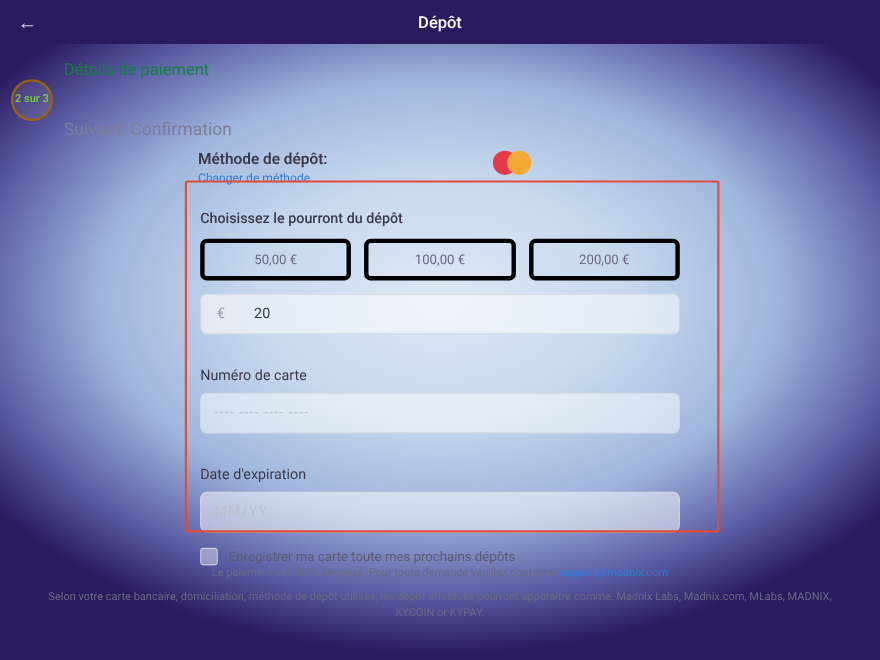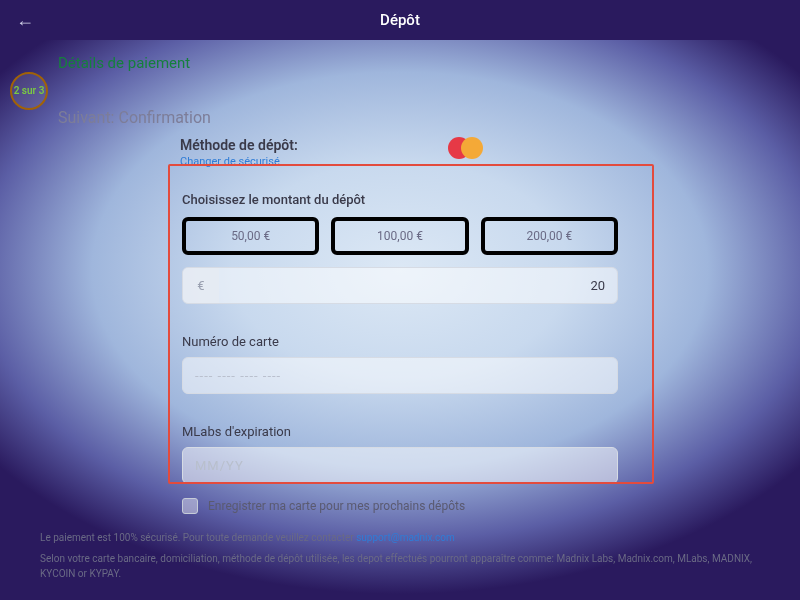--- a/index.html
+++ b/index.html
@@ -91,21 +91,20 @@
     display: flex; align-items: center; justify-content: center;
     color: #9aa0b0; font-size: 13px;
   }
   .amount-input {
     flex: 1;
     border: none; outline: none;
     padding: 10px 12px;
     font-size: 13px;
     background: transparent;
     color: #3a3a4a;
-    text-align: right;
   }
   .field-block { margin-top: 30px; }
   .field-label { color: #3a3a4a; font-size: 13px; margin-bottom: 8px; display: flex; align-items: center; gap: 6px; }
   .help-badge {
     width: 14px; height: 14px; border-radius: 50%;
     background: #2f7cd6; color: #fff;
     font-size: 10px; display: inline-flex; align-items: center; justify-content: center;
   }
   .text-input {
     width: 100%;
@@ -133,21 +132,21 @@
     width: 436px;
     display: flex; align-items: center; gap: 10px;
     color: #5a5a70; font-size: 12px;
   }
   .checkbox {
     width: 16px; height: 16px; border: 1px solid #c6ccd8;
     background: rgba(255,255,255,.4); border-radius: 3px;
   }
 
   .footer-area {
-    margin-top: 16px;
+    text-align: center;
     color: #6a6a85;
     font-size: 10px;
     padding: 0 40px;
     line-height: 1.5;
   }
   .footer-area .line1 { margin-bottom: 6px; }
   .footer-area a { color: #2f7cd6; text-decoration: none; }
 </style>
 </head>
 <body>
@@ -161,56 +160,56 @@
   <div class="step-badge">2 sur 3</div>
   <div class="step-texts">
     <div class="t1">Détails de paiement</div>
     <div class="t2">Suivant: Confirmation</div>
   </div>
 </div>
 
 <div class="method-row">
   <div class="method-labels">
     <div class="m1">Méthode de dépôt:</div>
-    <div class="m2">Changer de sécurisé</div>
+    <div class="m2">Changer de méthode</div>
   </div>
   <div class="mc-logo">
     <div class="c c1"></div>
       <div class="c c2"></div>
   </div>
 </div>
 
 <div class="form-area">
-  <div class="sec-title">Choisissez le montant du dépôt</div>
+  <div class="sec-title">Choisissez le pourront du dépôt</div>
   <div class="amount-opts">
     <button class="amount-btn">50,00 €</button>
     <button class="amount-btn">100,00 €</button>
     <button class="amount-btn">200,00 €</button>
   </div>
   <div class="amount-input-row">
     <div class="amount-prefix">€</div>
     <input class="amount-input" value="20" style="">
   </div>
 
   <div class="field-block">
     <div class="field-label">Numéro de carte</div>
     <input class="text-input" placeholder="---- ---- ---- ----" style="">
   </div>
 
   <div class="row2">
     <div>
-      <div class="field-label">MLabs d'expiration</div>
+      <div class="field-label">Date d'expiration</div>
       <input class="text-input" placeholder="MM/YY" style="">
     </div>
   </div>
 </div>
 
 <div class="save-row">
   <div class="checkbox"></div>
-  <span>Enregistrer ma carte pour mes prochains dépôts</span>
+  <span>Enregistrer ma carte toute mes prochains dépôts</span>
 </div>
 
 <div class="footer-area">
   <div class="line1">
     <span>Le paiement est 100% sécurisé. Pour toute demande veuillez contacter </span><a href="#">support@madnix.com</a>
   </div>
   <div>Selon votre carte bancaire, domiciliation, méthode de dépôt utilisée, les depot effectués pourront apparaître comme: Madnix Labs, Madnix.com, MLabs, MADNIX, KYCOIN or KYPAY.</div>
 </div>
 
 <div class="highlight-box"></div>

